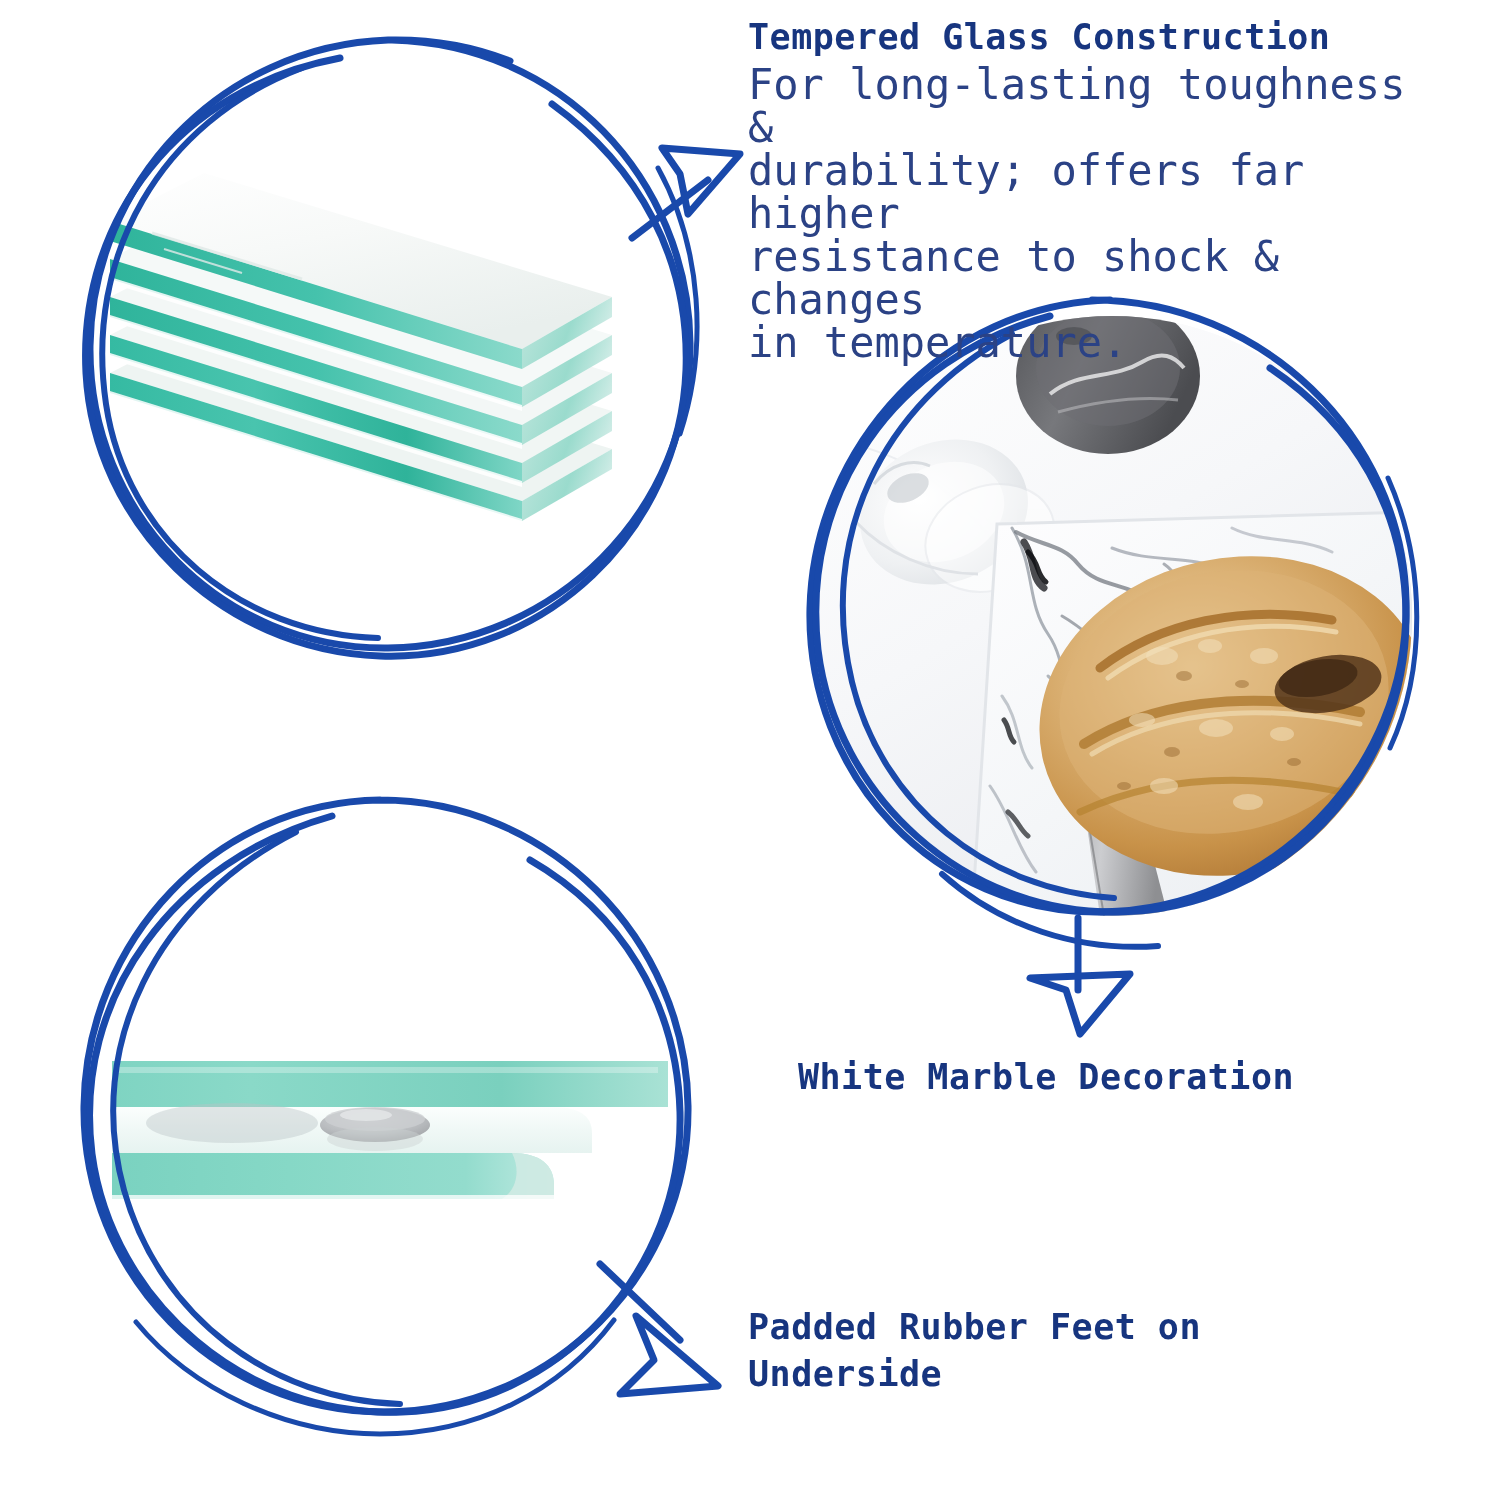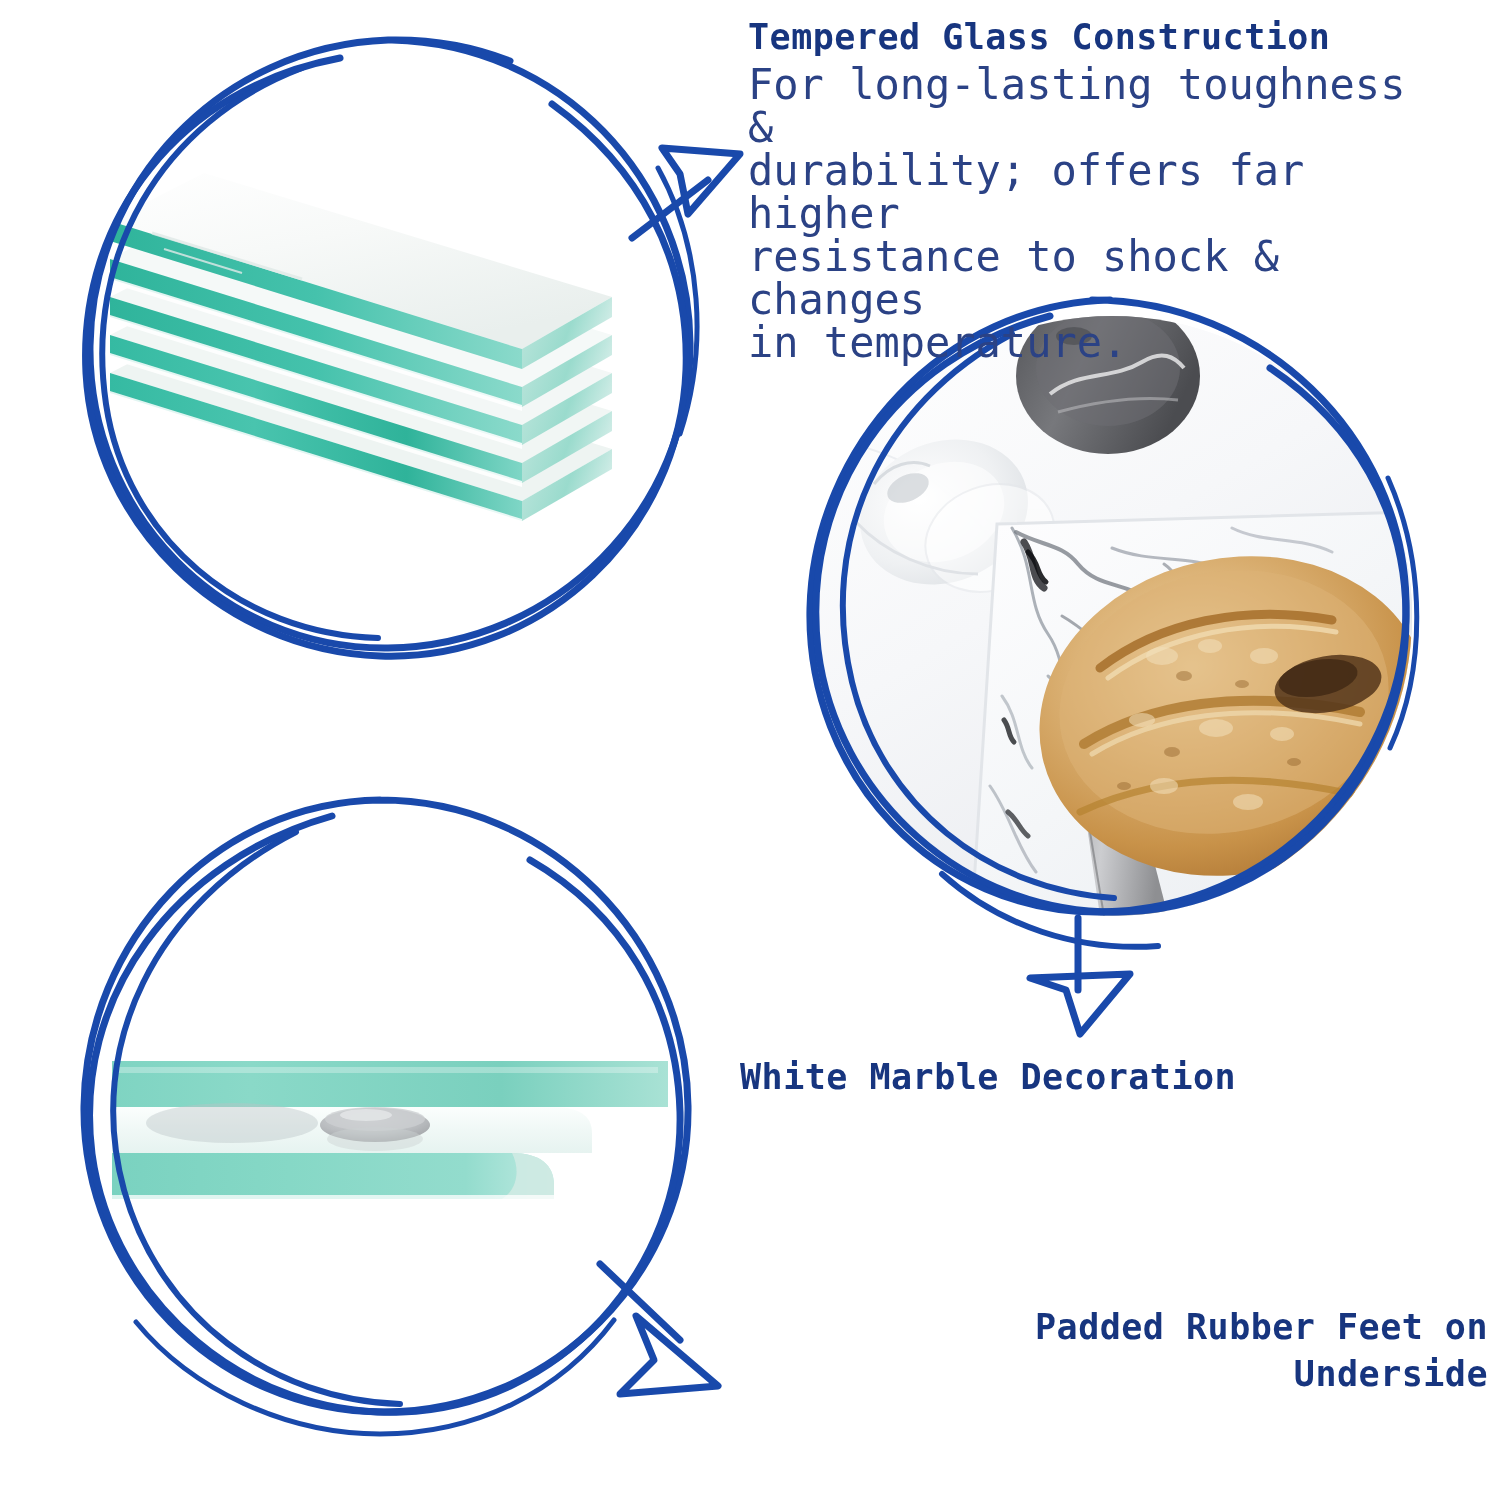--- a/index.html
+++ b/index.html
@@ -28,22 +28,22 @@
     font-family:"DejaVu Sans Mono","Liberation Mono",monospace;
     font-weight:normal;
     color:#2b4285;
     font-size:42px;
     line-height:43px;
     letter-spacing:0px;
     margin:0;
     white-space:pre-line;
   }
   #feat-1{left:748px;top:14px;width:700px;text-align:left;}
-  #feat-2{left:740px;top:1054px;width:700px;text-align:left;}
-  #feat-3{left:748px;top:1304px;width:740px;text-align:right;}
+  #feat-2{left:696px;top:1054px;width:700px;text-align:center;}
+  #feat-3{left:748px;top:1304px;width:740px;text-align:left;}
 
   
   .circle-wrap{position:absolute;}
   .photo-clip{
     position:absolute;border-radius:50%;overflow:hidden;background:#ffffff;
   }
   .doodle{position:absolute;left:0;top:0;overflow:visible;}
 
   
   .glassstack{position:absolute;left:0;top:0;width:100%;height:100%;}

